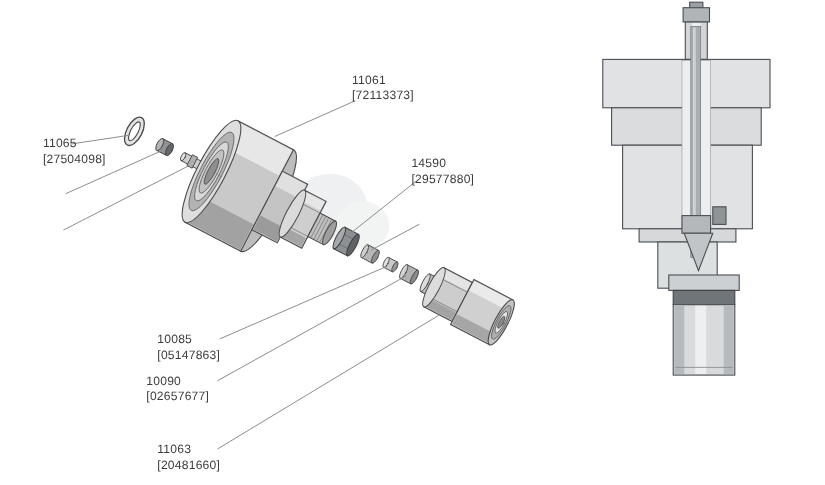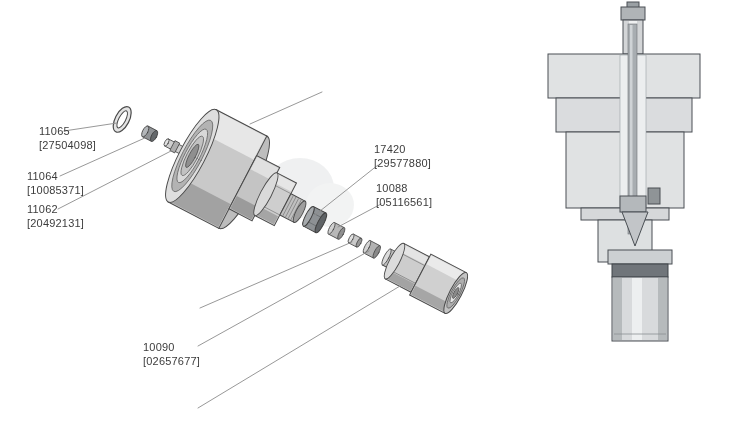--- a/index.html
+++ b/index.html
@@ -172,34 +172,34 @@
     <rect x="658" y="278" width="9" height="62" fill="#b6babc" stroke="none"></rect>
     <rect x="632" y="278" width="10" height="62" fill="#edeff0" stroke="none"></rect>
     <line x1="614" y1="334" x2="666" y2="334" stroke="#8a8f93" stroke-width="0.8"></line>
   </g>
 </svg>
 
   <div class="label" style="left:39px;top:124px">
     <div>11065</div>
     <div>[27504098]</div>
   </div>
-  <div class="label" style="left:27px;top:169px">
-    <div>11064</div>
-    <div>[10085371]</div>
-  </div>
-  <div class="label" style="left:27px;top:202px">
-    <div>11062</div>
-    <div>[20492131]</div>
+  <div class="label" style="left:320px;top:66px">
+    <div>11061</div>
+    <div>[72113373]</div>
   </div>
   <div class="label" style="left:374px;top:142px">
-    <div>17420</div>
+    <div>14590</div>
     <div>[29577880]</div>
   </div>
-  <div class="label" style="left:376px;top:181px">
-    <div>10088</div>
-    <div>[05116561]</div>
-  </div>
-  <div class="label" style="left:143px;top:340px">
+  <div class="label" style="left:143px;top:302px">
+    <div>10085</div>
+    <div>[05147863]</div>
+  </div>
+  <div class="label" style="left:133px;top:340px">
     <div>10090</div>
     <div>[02657677]</div>
   </div>
+  <div class="label" style="left:143px;top:402px">
+    <div>11063</div>
+    <div>[20481660]</div>
+  </div>
 
 </div>
 
 </body></html>

